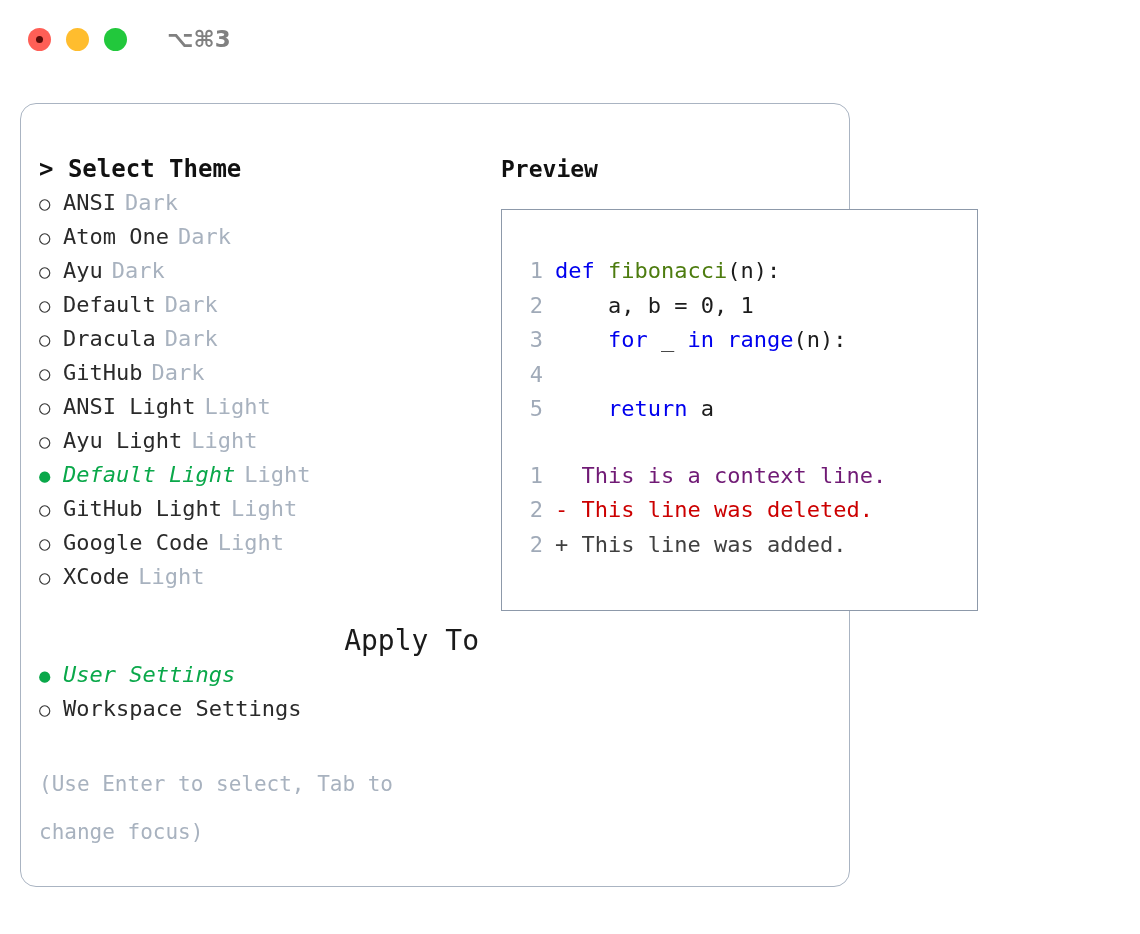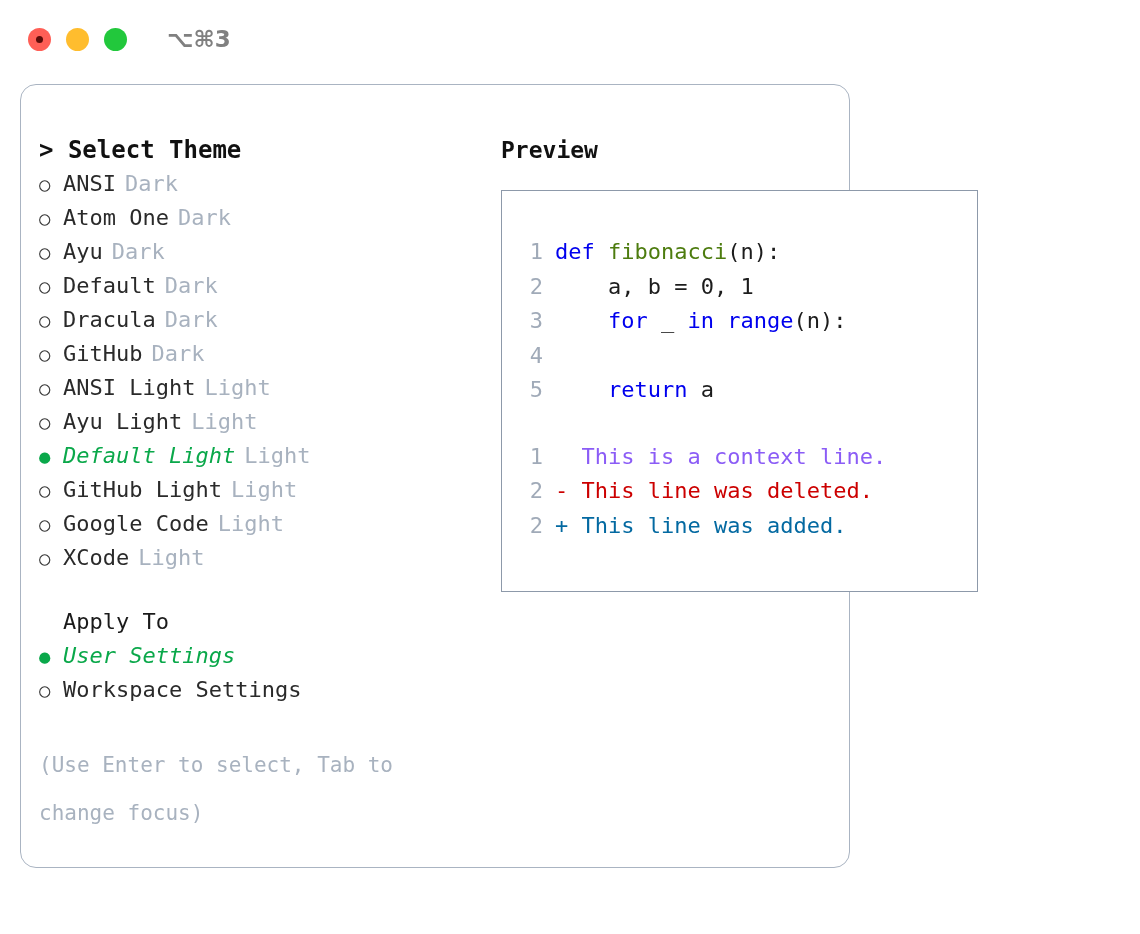--- a/index.html
+++ b/index.html
@@ -68,21 +68,21 @@
     font-weight: 700;
     color: #808080;
     letter-spacing: 0px;
     font-family: "DejaVu Sans", "Liberation Sans", sans-serif;
   }
 
   
   .panel {
     position: absolute;
     left: 20px;
-    top: 84px;
+    top: 103px;
     width: 830px;
     height: 784px;
     box-sizing: border-box;
     border: 1.5px solid #aab4c2;
     border-radius: 16px;
     background: #ffffff;
   }
 
   .columns {
     position: absolute;
@@ -130,25 +130,26 @@
   .opt-name.selected {
     color: #0aa84a;
     font-style: italic;
   }
   .opt-tag {
     color: #a8b2bf;
     margin-left: 9px;
   }
 
   .apply-label {
-    font-size: 22px;
+    font-size: 28px;
     color: #1a1a1a;
     line-height: 34px;
     padding-left: 24px;
     white-space: pre;
+    text-align: right;
   }
 
   .spacer-sm { height: 30px; }
   .spacer-md { height: 34px; }
 
   .hint {
     font-size: 21px;
     color: #a8b2bf;
     line-height: 48px;
     width: 420px;
@@ -199,23 +200,23 @@
     text-align: right;
     color: #a0aab8;
     margin-right: 12px;
   }
   .code-text { color: #1c1c1c; }
   .kw   { color: #0000ee; }
   .fn   { color: #4d7c0f; text-align: center; }
   .plain{ color: #1c1c1c; }
 
   .diff-block { margin-top: 32px; }
-  .diff-ctx { color: #8b5cf6; }
+  .diff-ctx { color: #701a75; }
   .diff-del { color: #cc0000; }
-  .diff-add { color: #0369a1; }
+  .diff-add { color: #404040; }
 </style>
 </head>
 <body>
 
 <div class="window">
 
   <div class="titlebar">
     <div class="lights">
       <span class="light red"></span>
       <span class="light yellow"></span>

